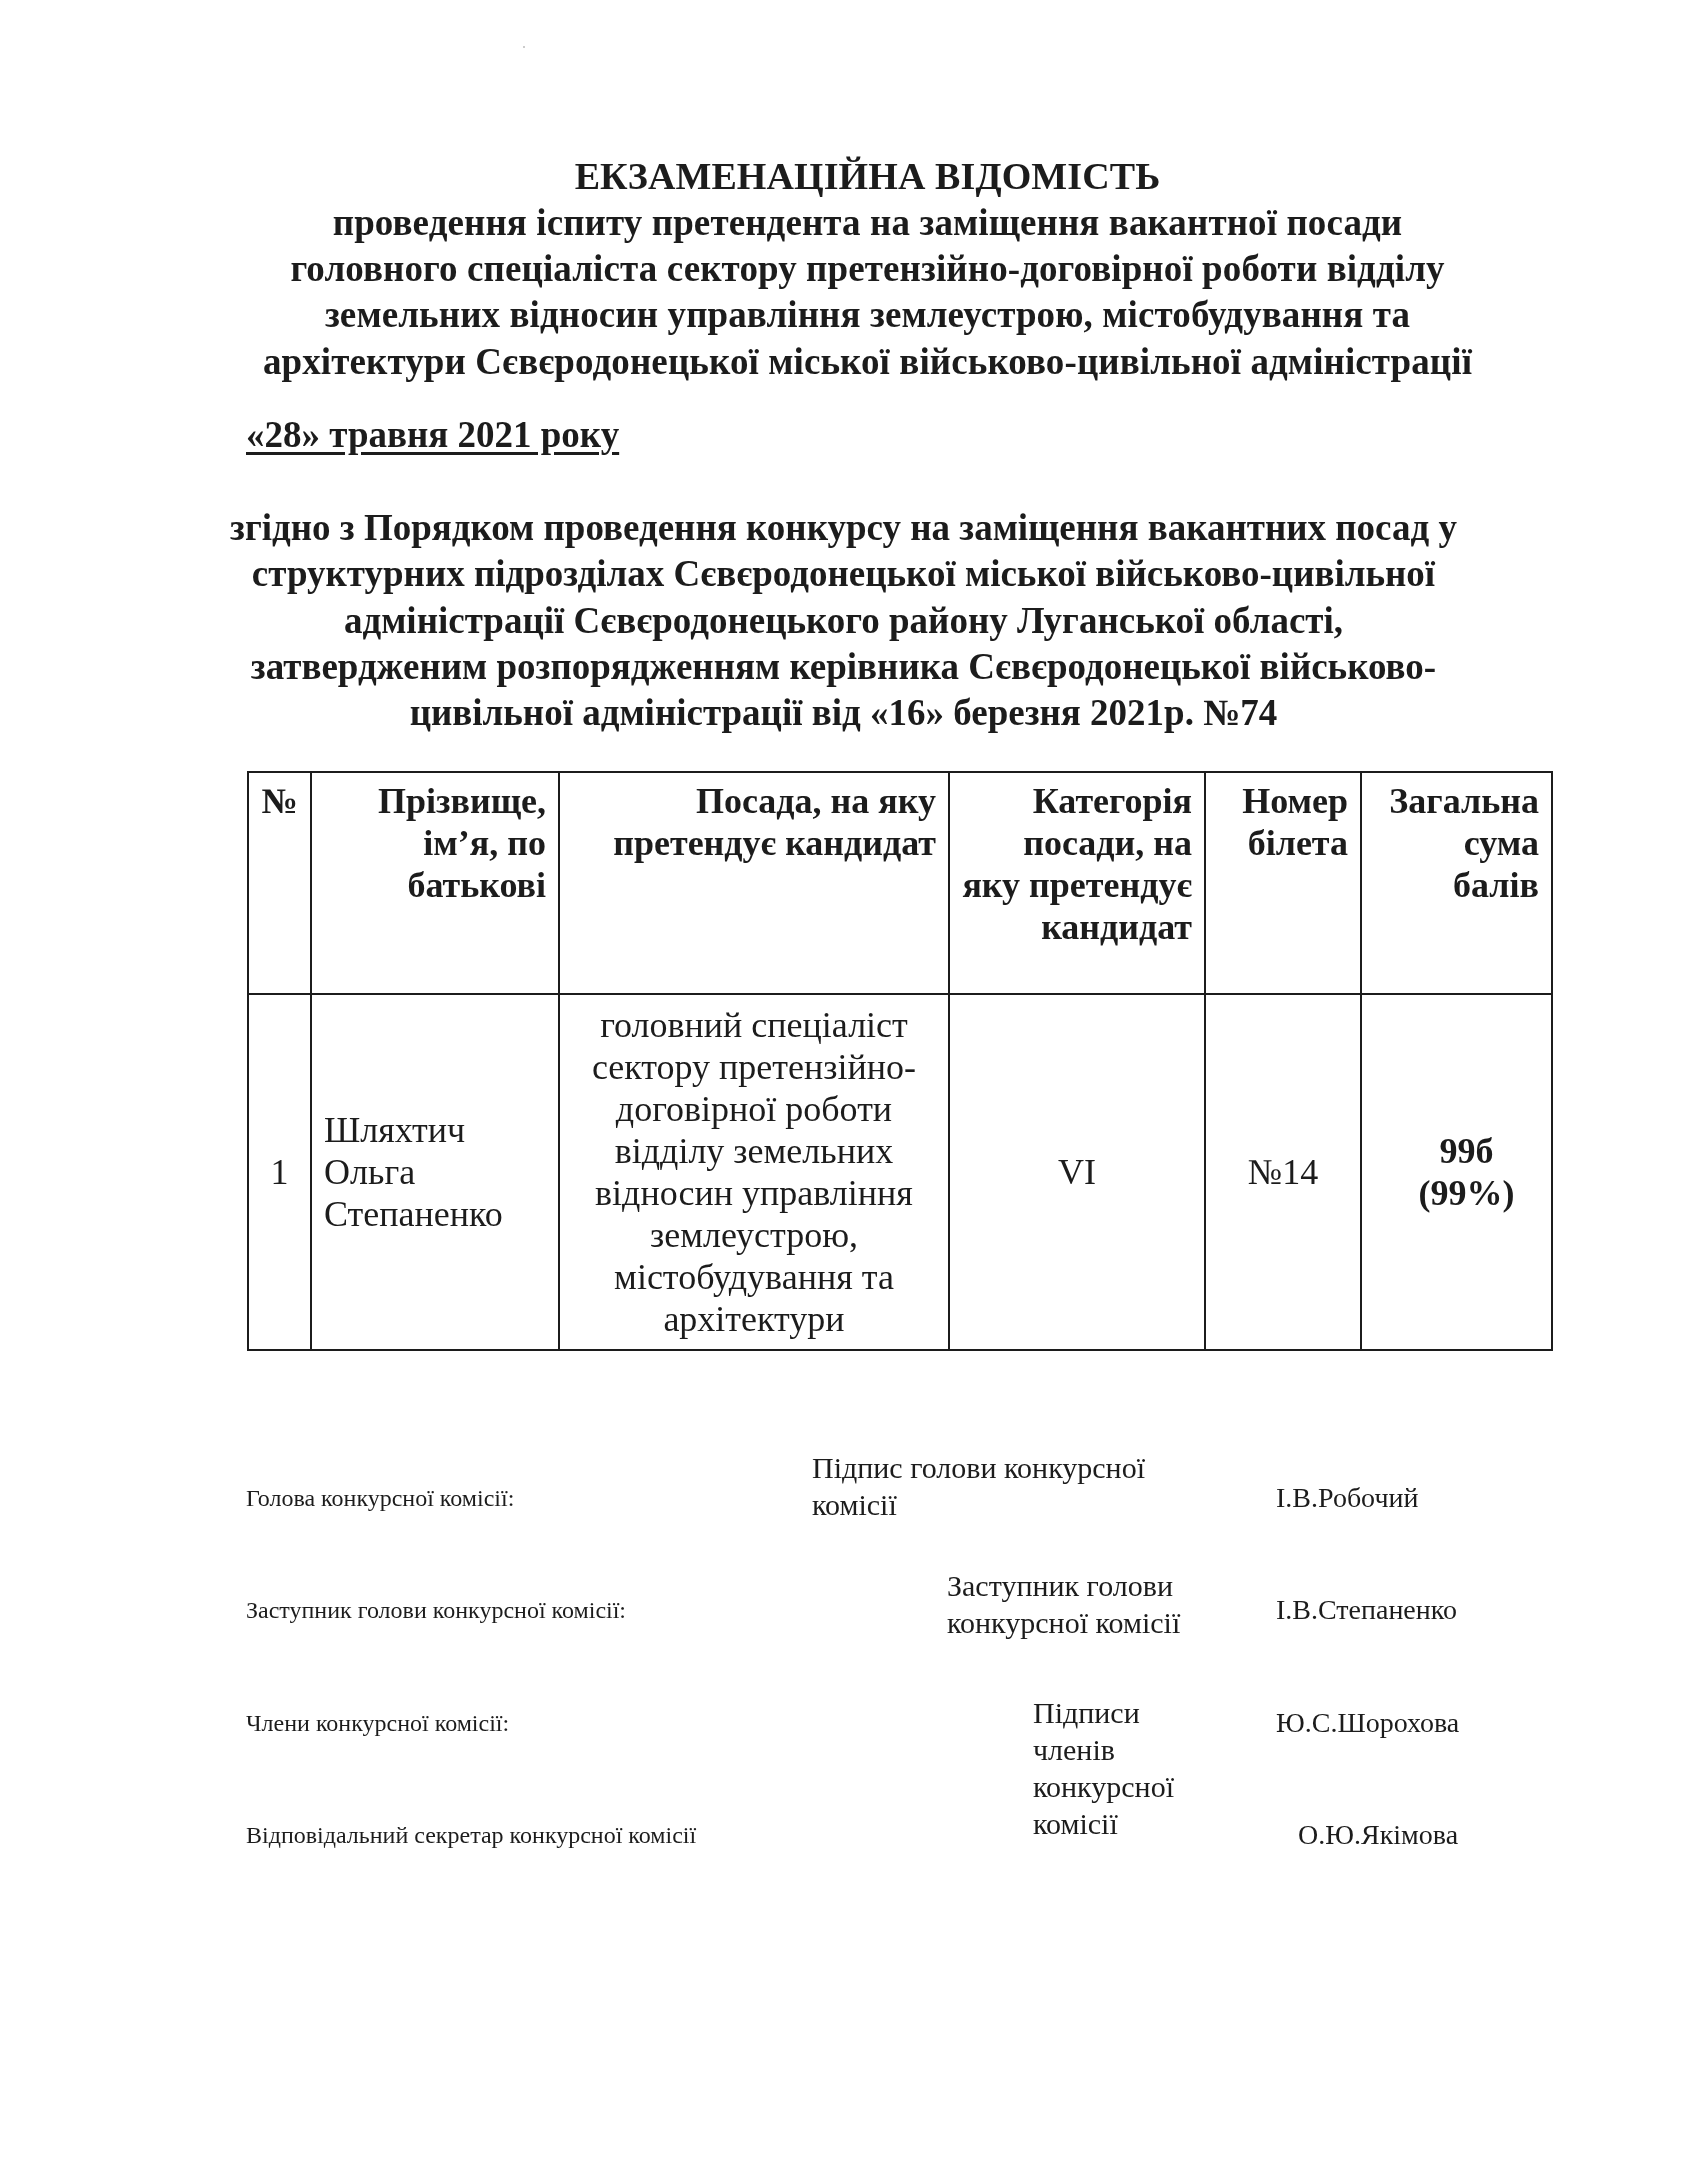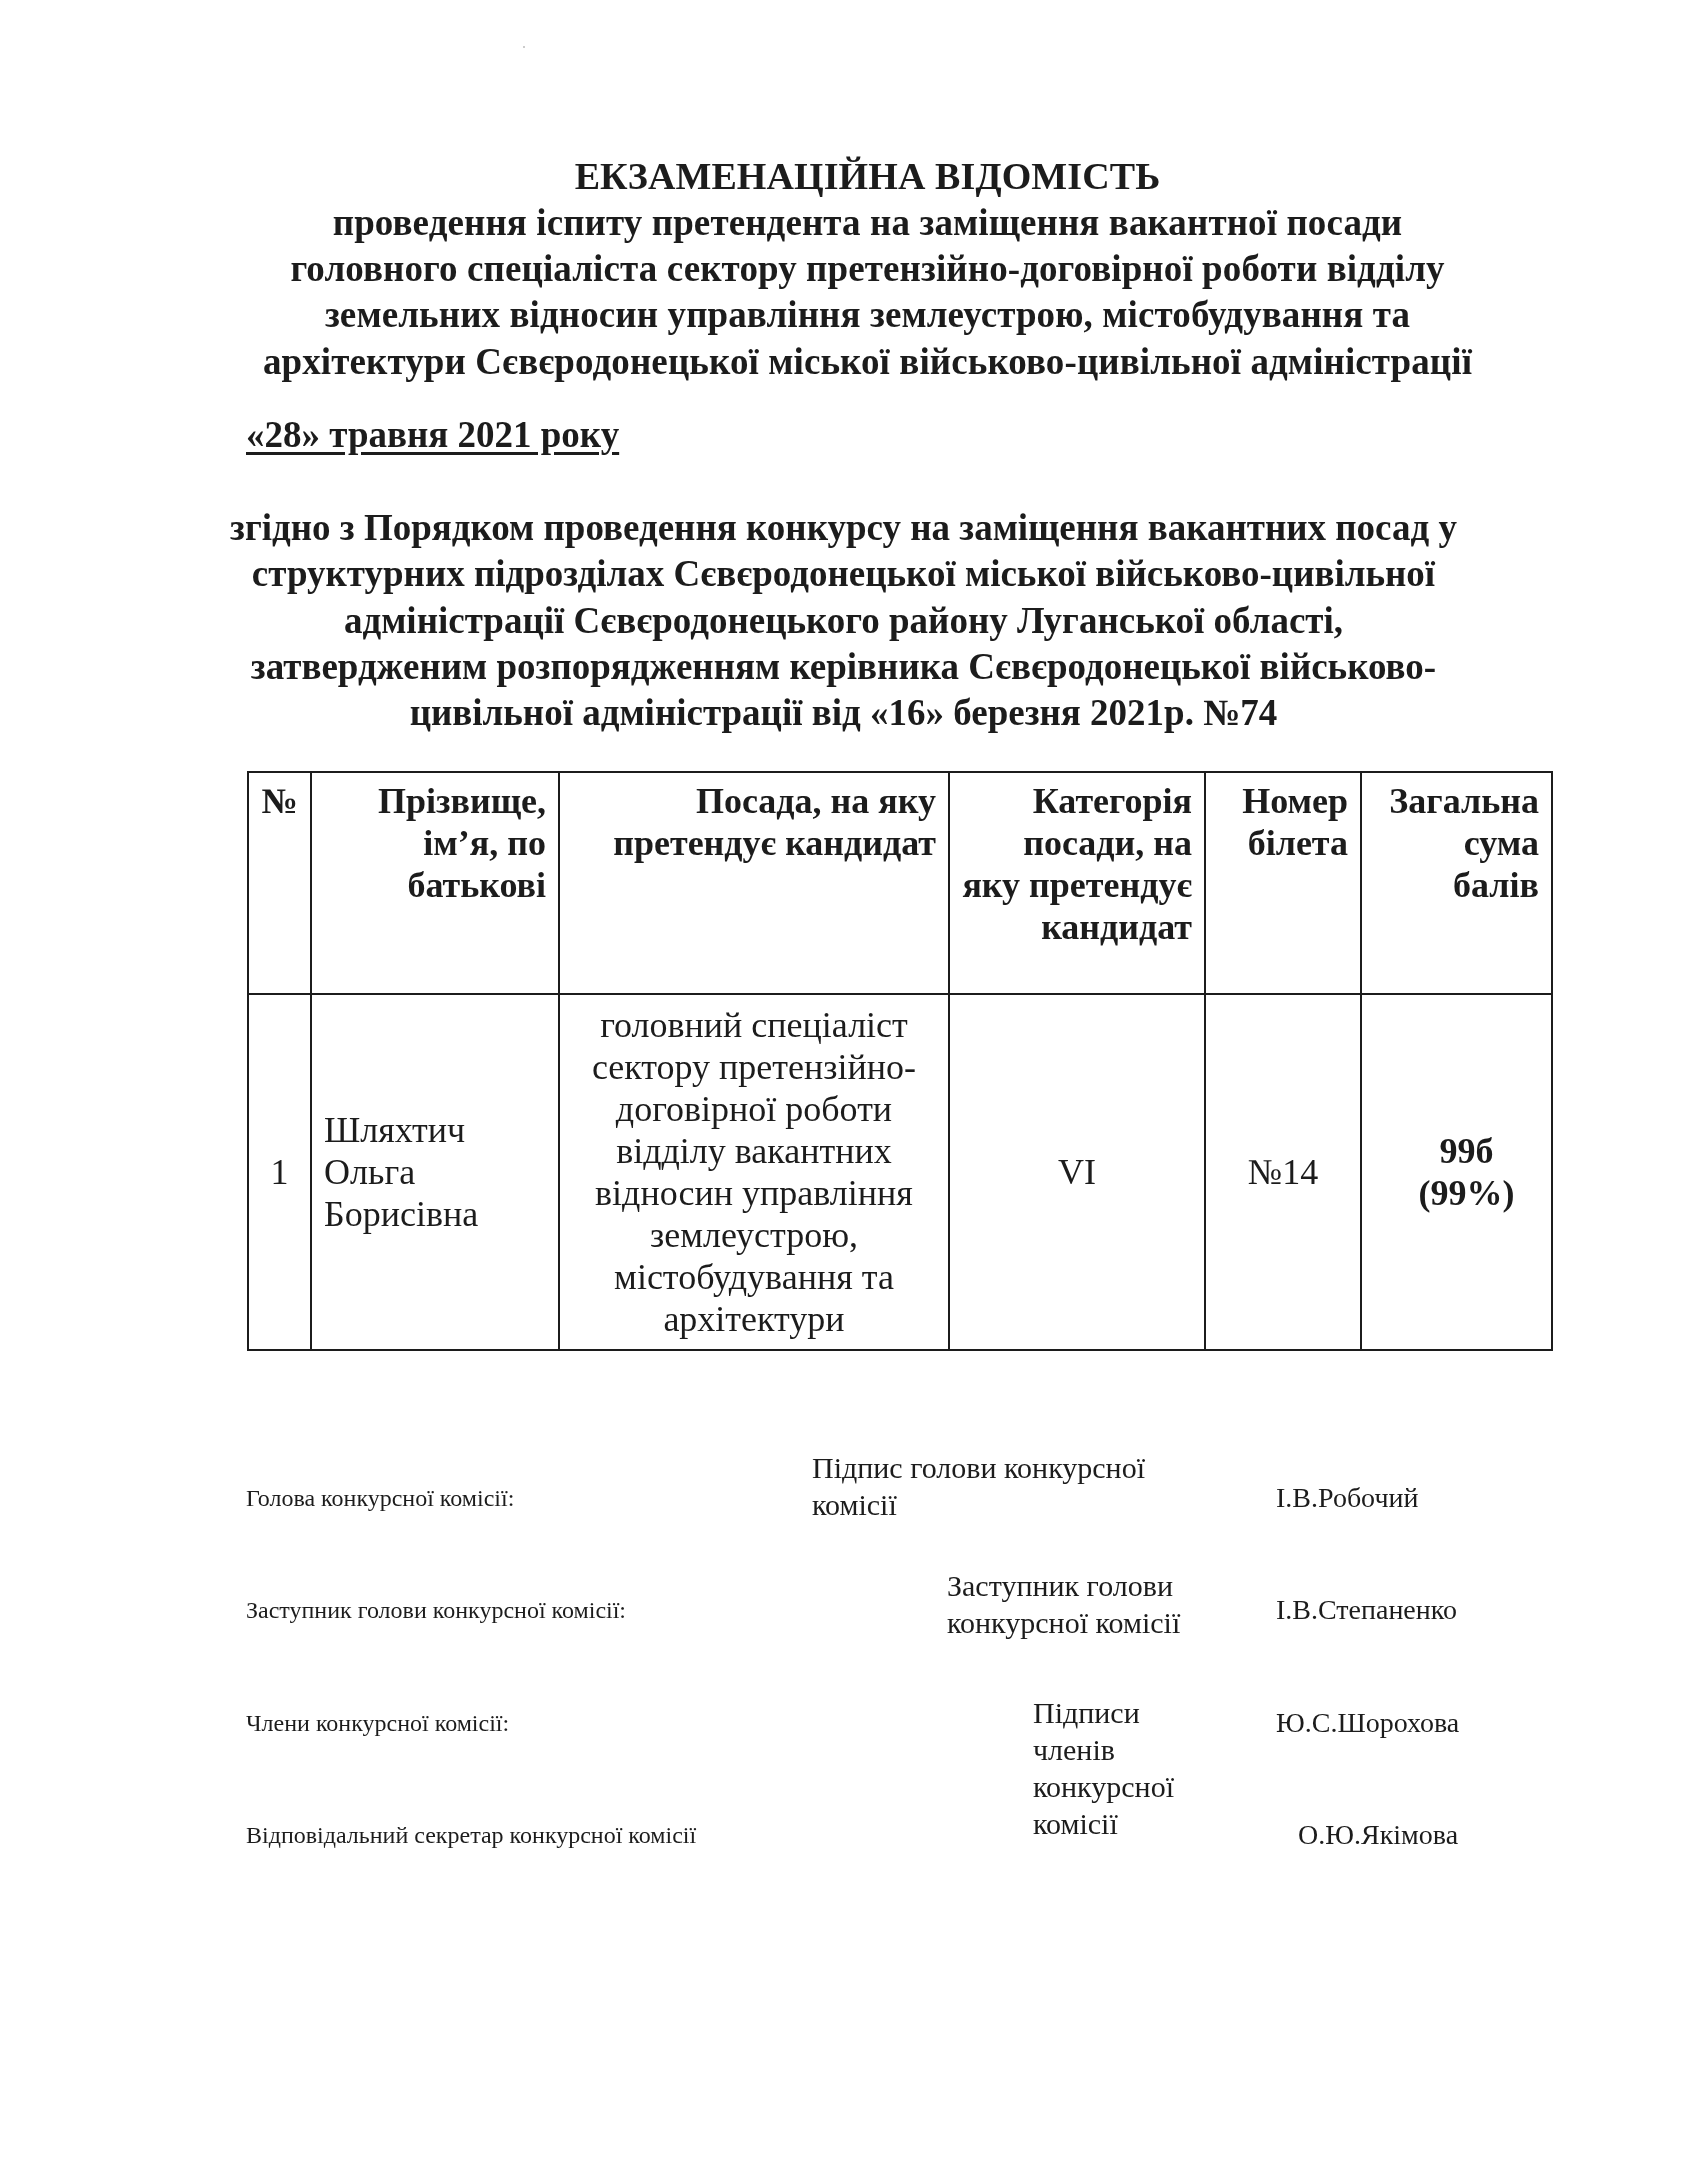--- a/index.html
+++ b/index.html
@@ -61,22 +61,22 @@
       <tr>
     <th class="num">№</th>
     <th>Прізвище, ім’я, по батькові</th>
     <th>Посада, на яку претендує кандидат</th>
     <th>Категорія посади, на яку претендує кандидат</th>
     <th>Номер білета</th>
     <th>Загальна сума балів</th>
   </tr>
   <tr class="data">
     <td class="num">1</td>
-    <td>Шляхтич Ольга Борисівна</td>
-    <td class="c">головний спеціаліст сектору претензійно-договірної роботи відділу вакантних відносин управління землеустрою, містобудування та архітектури</td>
+    <td>Шляхтич Ольга Степаненко</td>
+    <td class="c">головний спеціаліст сектору претензійно-договірної роботи відділу земельних відносин управління землеустрою, містобудування та архітектури</td>
     <td class="c">VI</td>
     <td class="c">№14</td>
     <td class="c bold" style="font-weight:bold;padding-left:32px;">
       <div>99б</div>
       <div>(99%)</div>
     </td>
   </tr>
 </tbody>
   </table>
 

